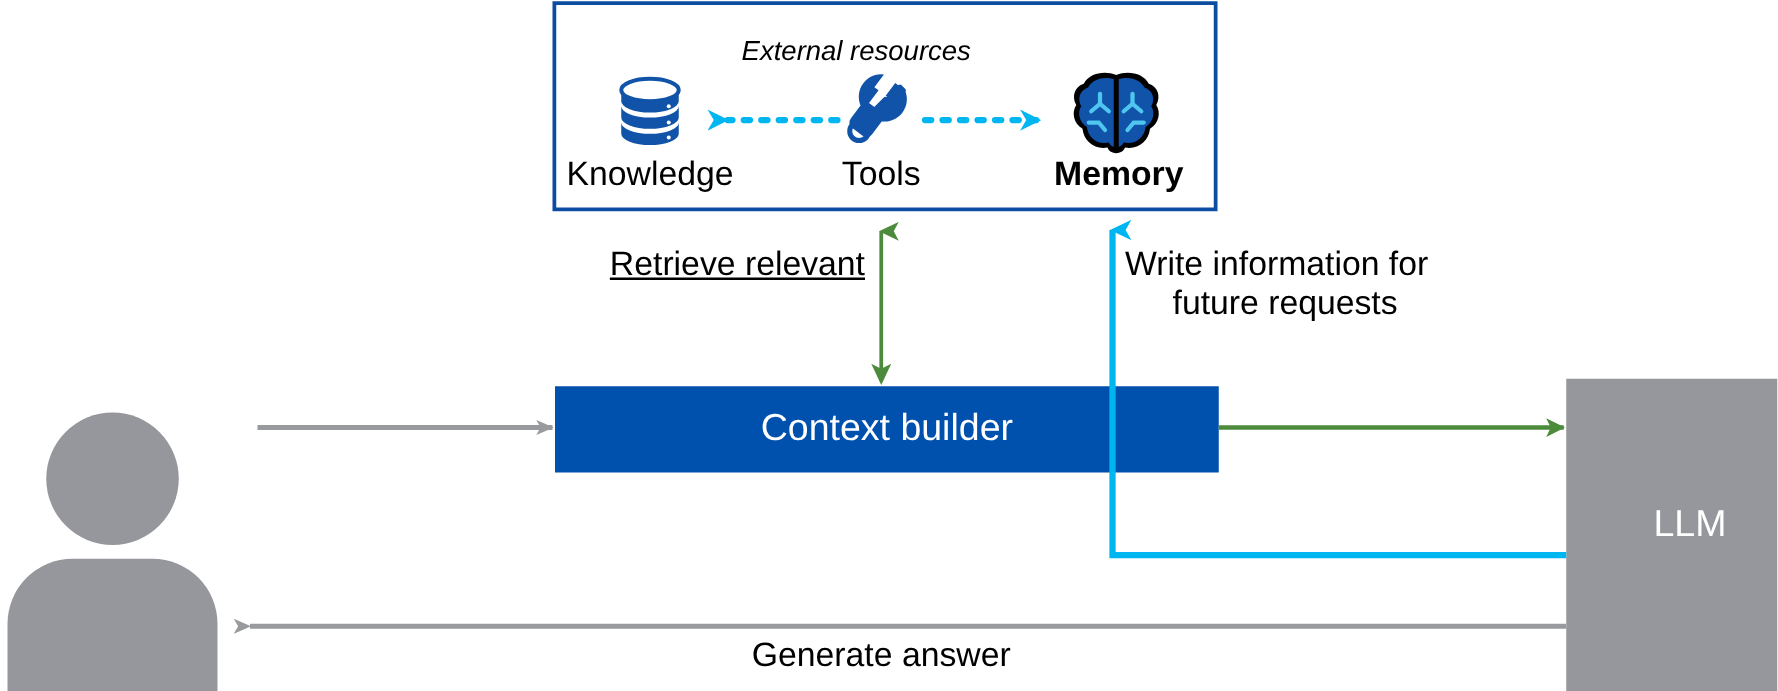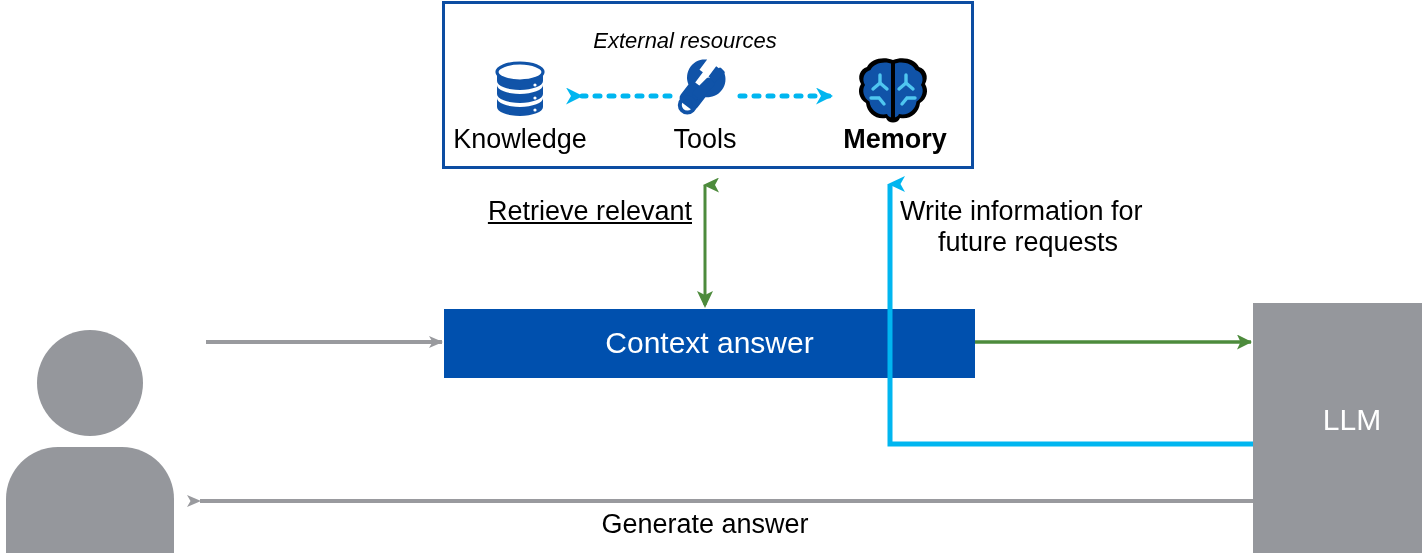--- a/index.html
+++ b/index.html
@@ -159,19 +159,19 @@
 
   <div class="lbl center" style="left:812px; top:124px; width:166px;font-weight:bold;">Memory</div>
 
   <div class="lbl right" style="left:460px; top:196px; width:232px;">Retrieve relevant</div>
 
   <div class="lbl" style="left:900px; top:196px;">Write information for</div>
   <div class="lbl" style="left:900px; top:227px;margin-left:38px;">future requests</div>
 
 
 
-  <div class="lbl center white" style="left:444px; top:327px; width:531px; font-size:30px;">Context answer</div>
+  <div class="lbl center white" style="left:444px; top:327px; width:531px; font-size:30px;">Context builder</div>
 
   <div class="lbl center white" style="left:1253px; top:404px; width:169px; font-size:30px;padding-left:29px;">LLM</div>
 
   <div class="lbl center" style="left:565px; top:509px; width:280px;">Generate answer</div>
 
 </div>
 
 </body></html>

